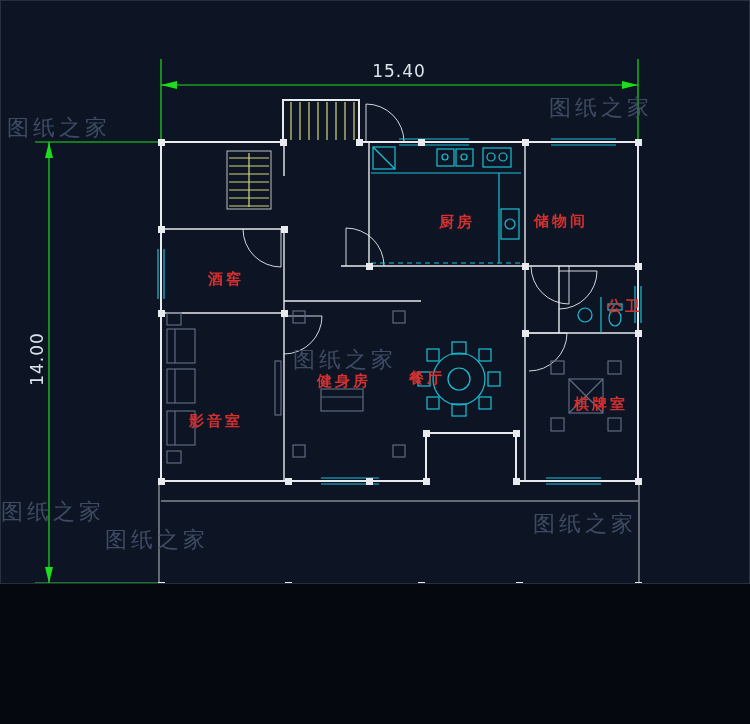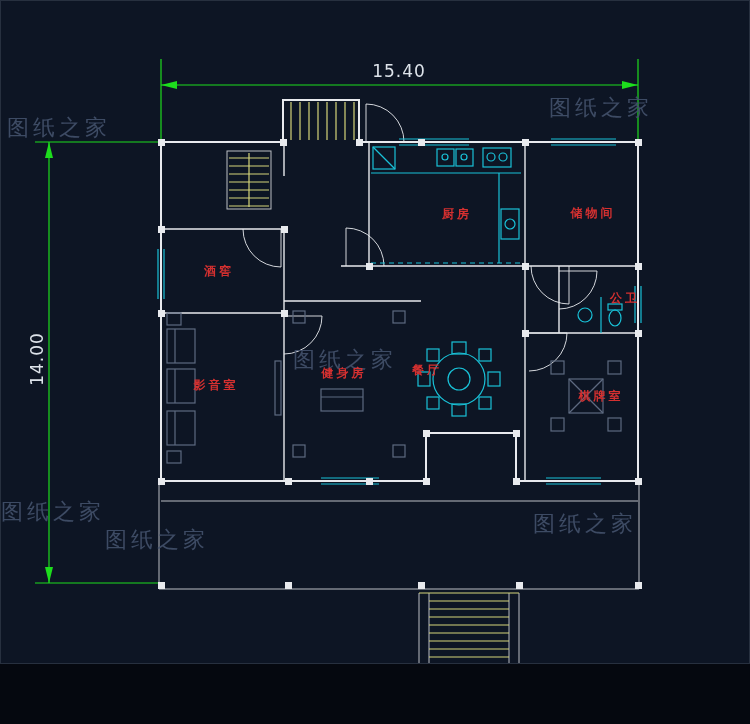--- a/index.html
+++ b/index.html
@@ -1,39 +1,39 @@
 <!DOCTYPE html>
 <html style="--background: #0d1524; --wall: #e8eaee; --dimension: #1ddd1d; --room_label: #d43030; --fixture: #19c2d8; --stairs: #d6d67a; --watermark: #43516b; --furniture: #5d6a80; --dim_text: #dde3ea;"><head>
 <meta charset="utf-8">
 <style>
   html,body{margin:0;padding:0;background:#05080f;}
   .canvas{
-    position:relative;width:750px;height:664px;overflow:hidden;
+    position:relative;width:750px;height:584px;overflow:hidden;
     background:var(--background,#0d1524);
     border:1px solid #27303f;box-sizing:border-box;
     font-family:"DejaVu Sans", sans-serif;
   }
   svg{position:absolute;left:0;top:0;}
   
   .s-wall-ext{stroke:var(--wall,#e8eaee);stroke-width:2;fill:none;}
   .s-wall{stroke:var(--wall,#e8eaee);stroke-width:1.4;fill:none;}
   .s-wall-thin{stroke:var(--wall,#e8eaee);stroke-width:1;fill:none;opacity:.8;}
   .s-col{fill:var(--wall,#e8eaee);stroke:none;}
   .s-dim{stroke:var(--dimension,#1ddd1d);stroke-width:1.2;fill:none;}
   .f-dim{fill:var(--dimension,#1ddd1d);}
   .s-door{stroke:var(--wall,#e8eaee);stroke-width:1;fill:none;opacity:.9;}
   .s-stair{stroke:var(--stairs,#d6d67a);stroke-width:1.2;fill:none;}
   .s-fix{stroke:var(--fixture,#19c2d8);stroke-width:1.2;fill:none;}
   .s-fix-dash{stroke-dasharray:5 4;}
   .s-furn{stroke:var(--furniture,#5d6a80);stroke-width:1.2;fill:none;}
   
   .room-label{
     position:absolute;transform:translate(-50%,-50%);
-    color:var(--room_label,#d43030);font-size:12px;font-weight:bold;
-    letter-spacing:3px;white-space:nowrap;z-index:4;
+    color:var(--room_label,#d43030);font-size:15px;font-weight:bold;
+    letter-spacing:3px;white-space:nowrap;z-index:4;margin-top:8px;
   }
   .dim-label{
     position:absolute;transform:translate(-50%,-50%);
     color:var(--dim_text,#dde3ea);font-size:17px;letter-spacing:1px;
     white-space:nowrap;z-index:4;
   }
   .dim-label.vertical{transform:translate(-50%,-50%) rotate(-90deg);}
   .watermark{
     position:absolute;color:var(--watermark,#43516b);font-size:22px;
     letter-spacing:4px;white-space:nowrap;opacity:.9;z-index:3;
@@ -244,24 +244,24 @@
       <rect class="s-col" x="417" y="581" width="7" height="7"></rect>
       <rect class="s-col" x="515" y="581" width="7" height="7"></rect>
       <rect class="s-col" x="634" y="581" width="7" height="7"></rect>
     </g>
   </svg>
 
   <div class="dim-label" style="left:398px;top:70px">15.40</div>
   <div class="dim-label vertical" style="left:36px;top:358px">14.00</div>
 
   <div class="room-label" style="left:456px;top:213px">厨房</div>
-  <div class="room-label" style="left:592px;top:212px">储物间</div>
-  <div class="room-label" style="left:218px;top:270px">酒窖</div>
+  <div class="room-label" style="left:560px;top:212px">储物间</div>
+  <div class="room-label" style="left:225px;top:270px">酒窖</div>
   <div class="room-label" style="left:624px;top:297px">公卫</div>
-  <div class="room-label" style="left:215px;top:384px">影音室</div>
+  <div class="room-label" style="left:215px;top:412px">影音室</div>
   <div class="room-label" style="left:426px;top:369px">餐厅</div>
   <div class="room-label" style="left:343px;top:372px">健身房</div>
   <div class="room-label" style="left:600px;top:395px">棋牌室</div>
 
   <div class="watermark" style="left:6px;top:112px">图纸之家</div>
   <div class="watermark" style="left:548px;top:92px">图纸之家</div>
   <div class="watermark" style="left:0px;top:496px">图纸之家</div>
   <div class="watermark" style="left:104px;top:524px">图纸之家</div>
   <div class="watermark" style="left:532px;top:508px">图纸之家</div>
   <div class="watermark" style="left:292px;top:344px">图纸之家</div>

